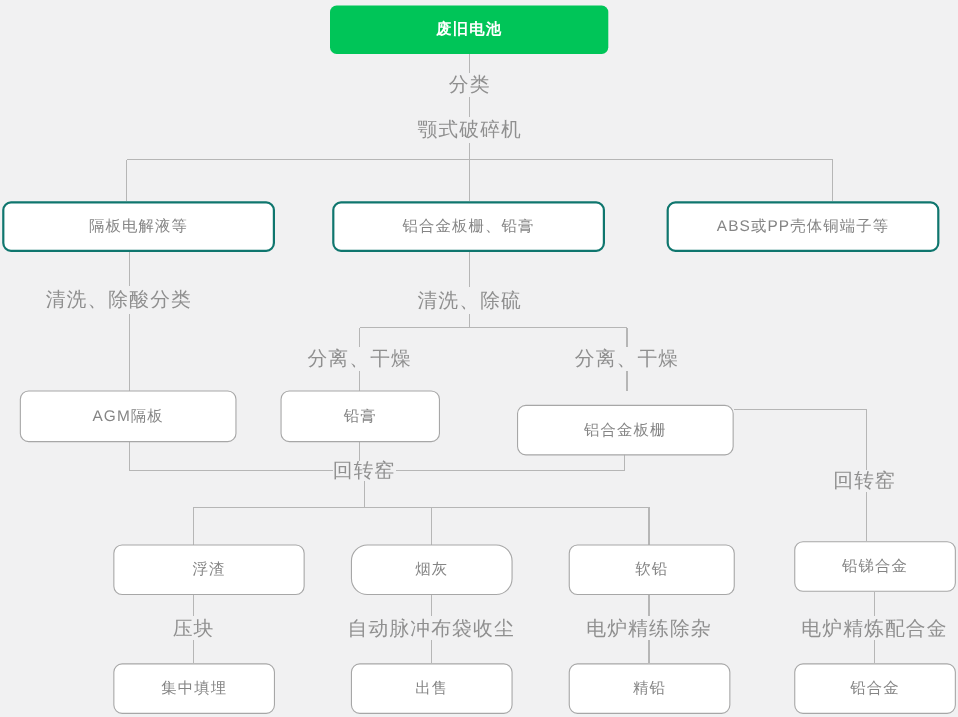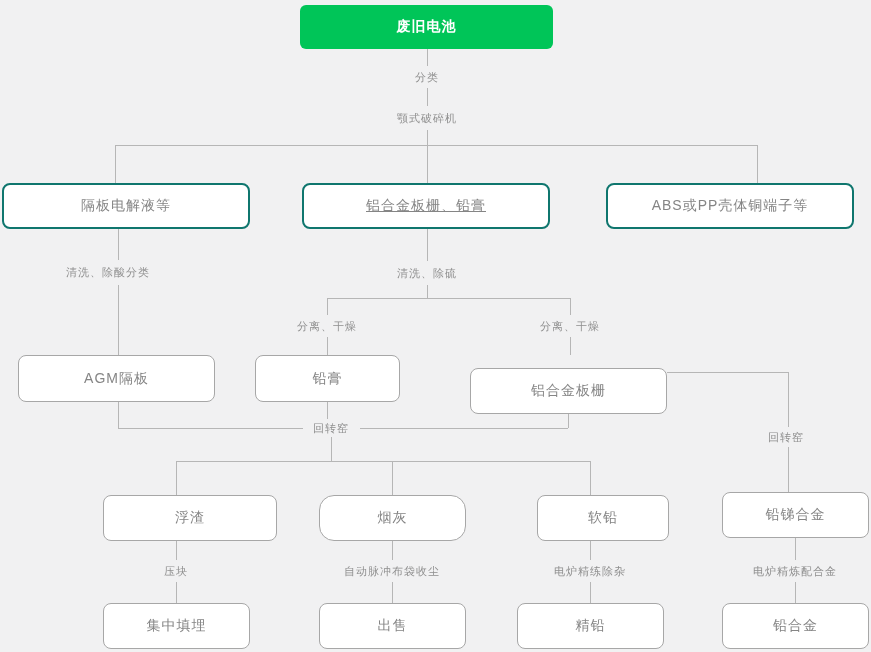--- a/index.html
+++ b/index.html
@@ -27,37 +27,37 @@
   .box.green-border{border:2px solid #0f766e;}
   .box.gray-border{border:1.5px solid #a7a7a7;}
   .box.root{
     background:#00c558;border:none;border-radius:6px;
     color:#ffffff;font-weight:bold;
   }
 
   .lbl{
     position:absolute;
     transform:translate(-50%,-50%);
-    font-size:11px;
+    font-size:18px;
     color:#8f8f8f;
     white-space:nowrap;
     letter-spacing:1px;
   }
 
   
   .n-root    {left:300px;top:5px;  width:253px;height:44px;}
   .n-sep     {left:2px;  top:183px;width:248px;height:46px;}
-  .n-mid     {left:302px;top:183px;width:248px;height:46px;text-decoration:underline;}
+  .n-mid     {left:302px;top:183px;width:248px;height:46px;}
   .n-abs     {left:606px;top:183px;width:248px;height:46px;}
   .n-agm     {left:18px; top:355px;width:197px;height:47px;}
   .n-paste   {left:255px;top:355px;width:145px;height:47px;}
   .n-grid    {left:470px;top:368px;width:197px;height:46px;}
   .n-scum    {left:103px;top:495px;width:174px;height:46px;}
   .n-soot    {left:319px;top:495px;width:147px;height:46px;border-radius:15px;}
-  .n-soft    {left:537px;top:495px;width:132px;height:46px;}
+  .n-soft    {left:517px;top:495px;width:151px;height:46px;}
   .n-pbsb    {left:722px;top:492px;width:147px;height:46px;}
   .n-landfill{left:103px;top:603px;width:147px;height:46px;}
   .n-sell    {left:319px;top:603px;width:147px;height:46px;}
   .n-refined {left:517px;top:603px;width:147px;height:46px;}
   .n-alloy   {left:722px;top:603px;width:147px;height:46px;}
 
   
   .l-classify {left:427px;top:77px;}
   .l-crusher  {left:427px;top:118px;}
   .l-washacid {left:108px;top:272px;}

